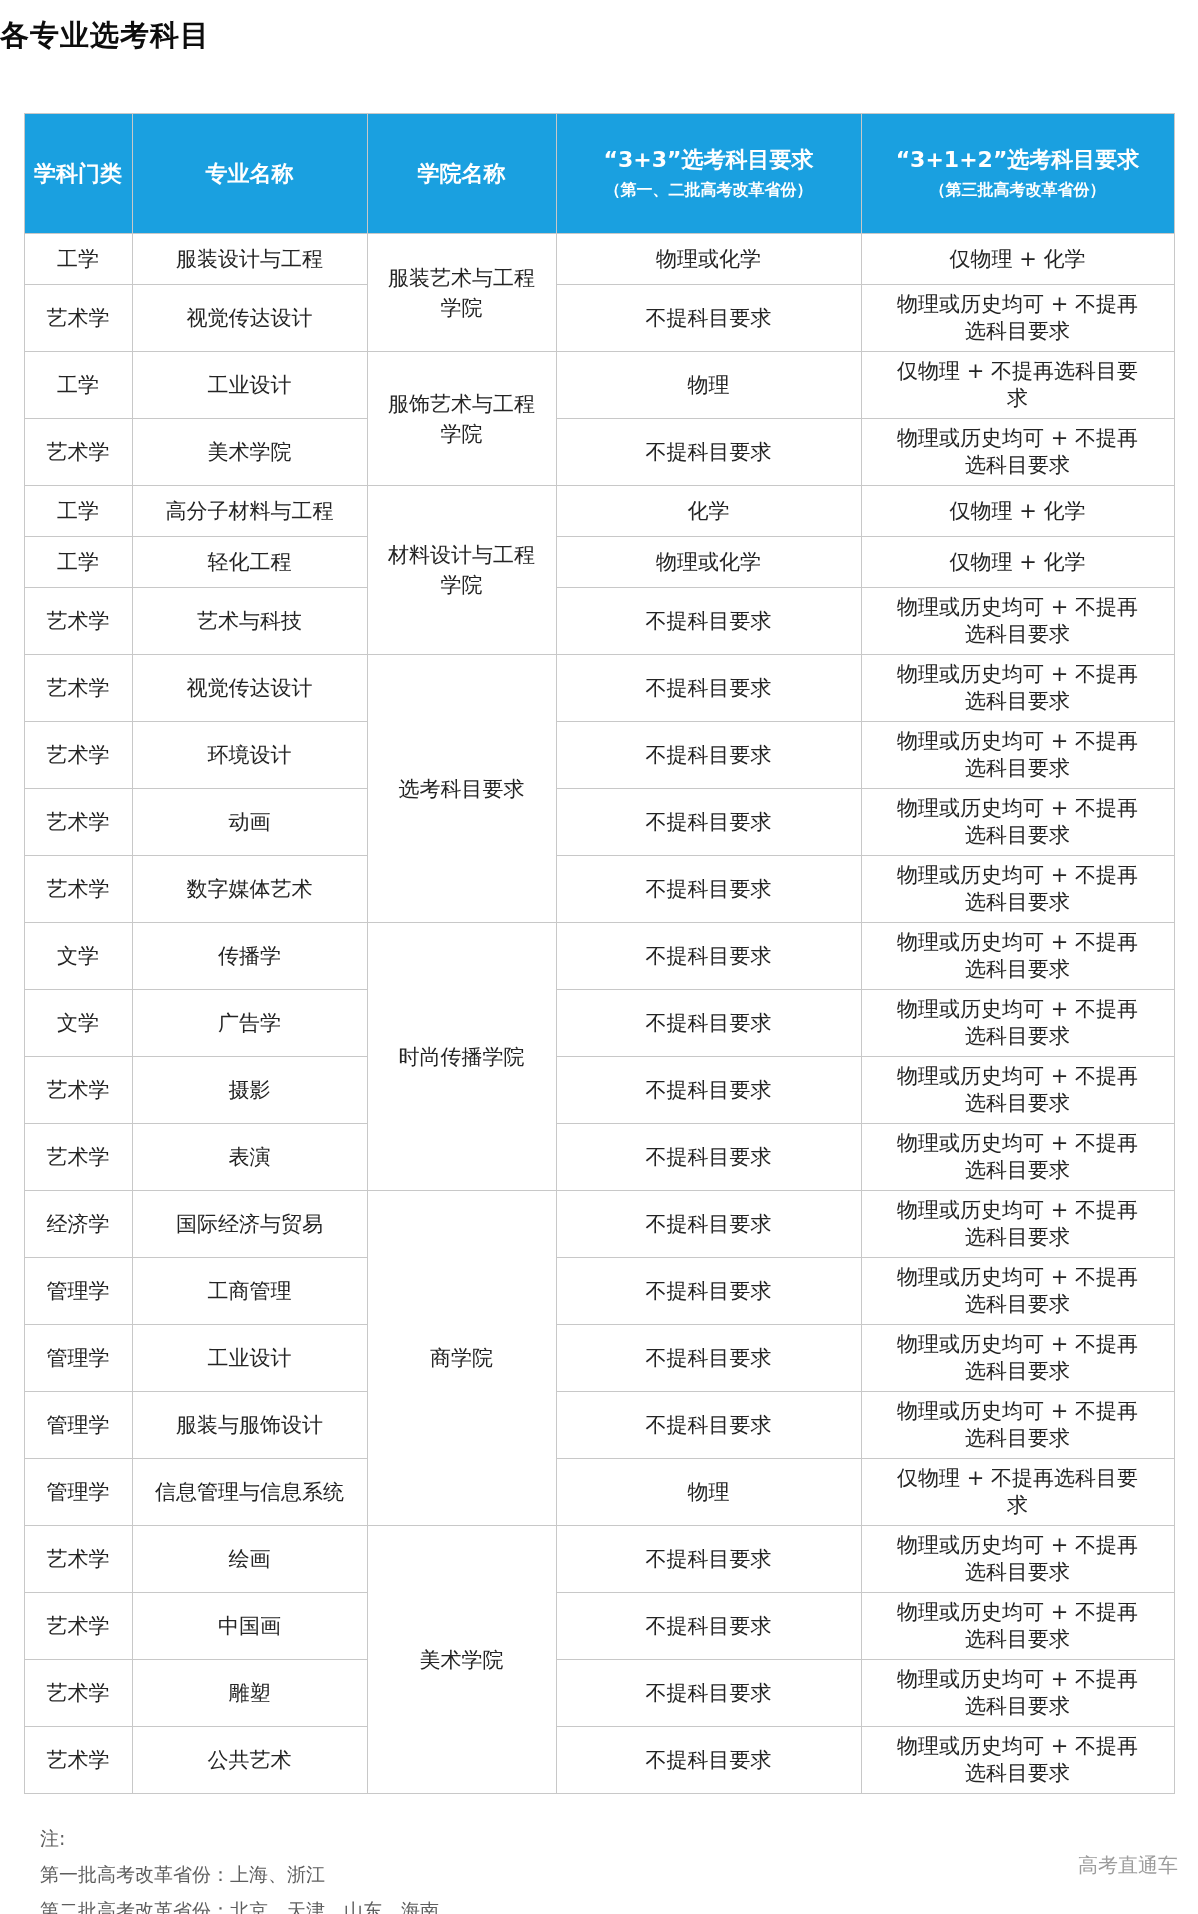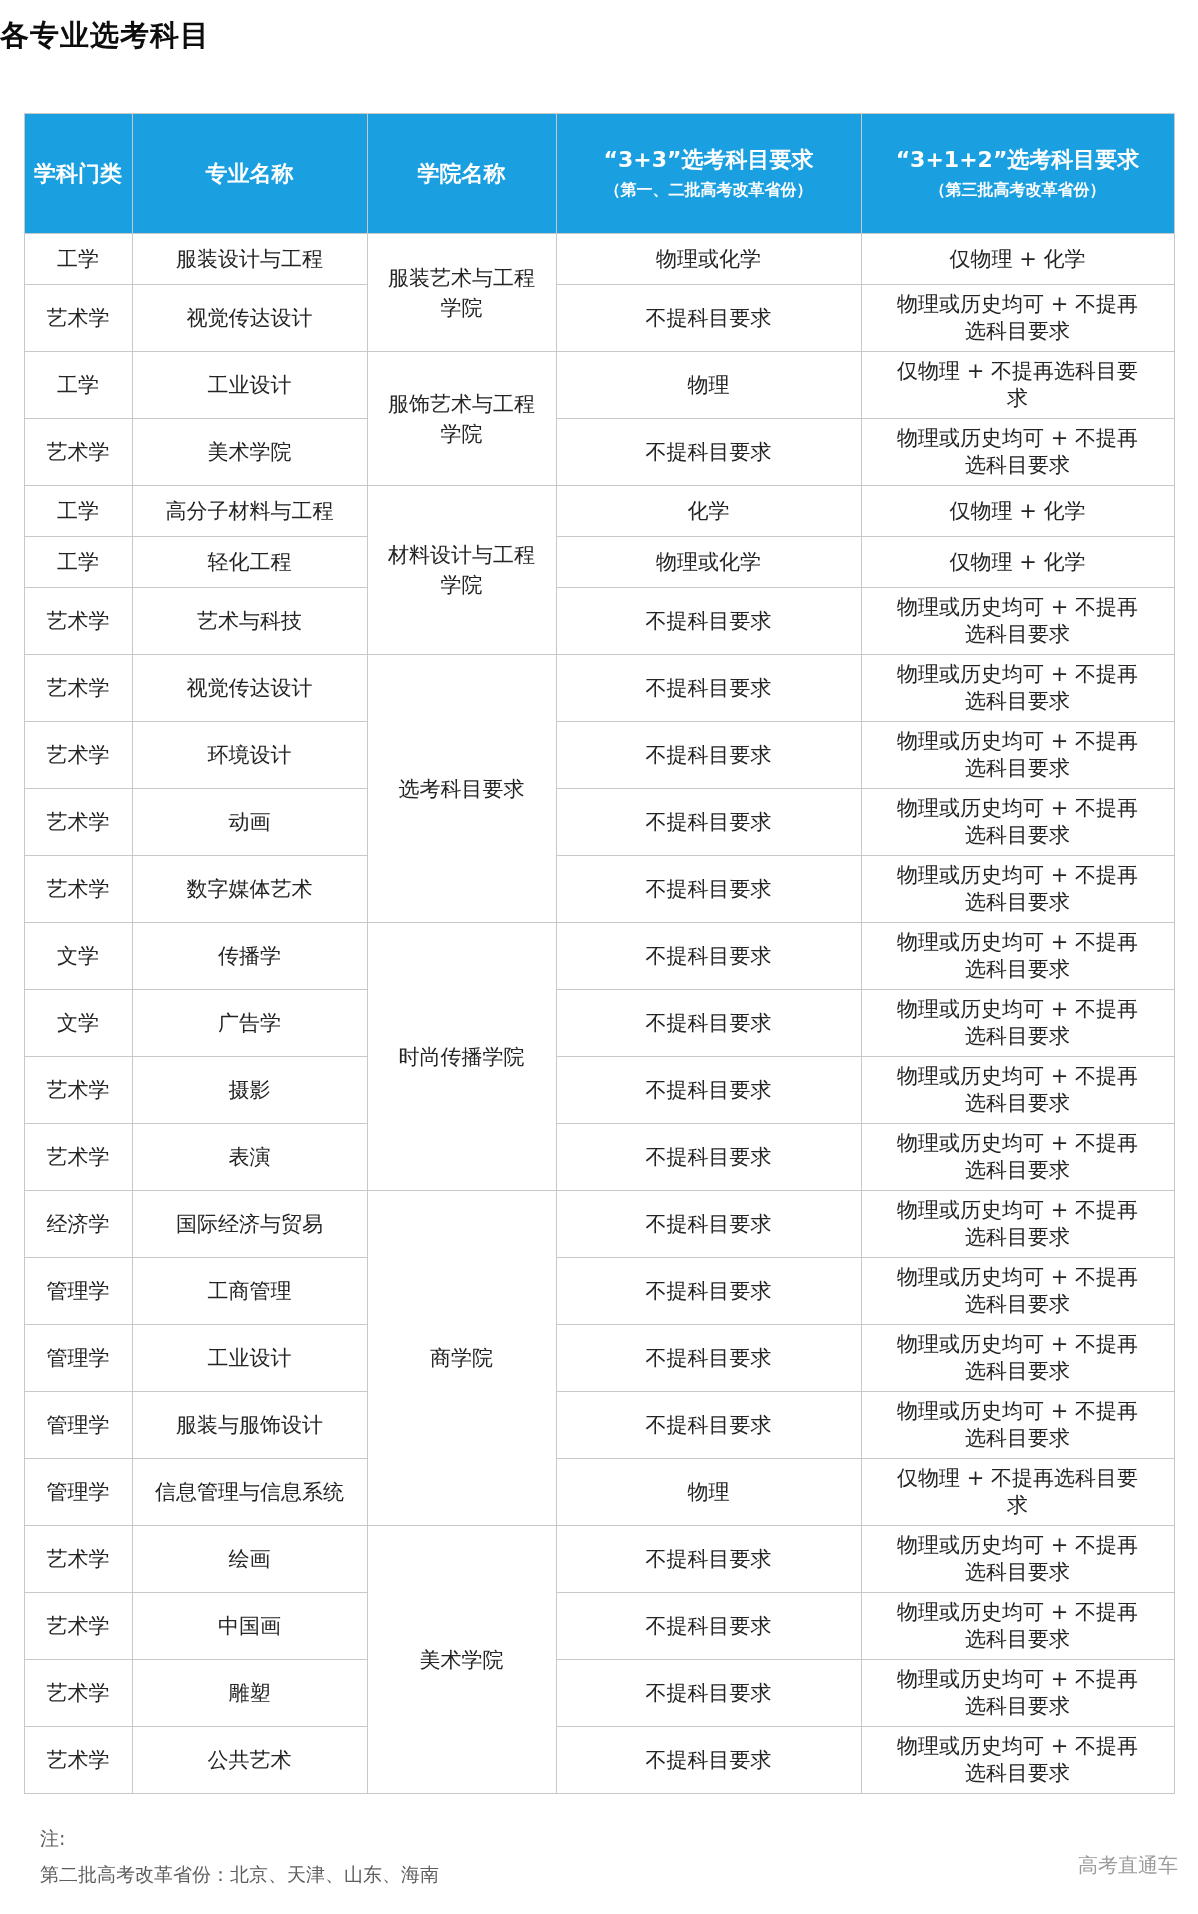--- a/index.html
+++ b/index.html
@@ -321,17 +321,18 @@
         <td>不提科目要求</td>
         <td class="req312">
           <div class="req-narrow">物理或历史均可 + 不提再选科目要求</div>
         </td>
       </tr>
     </tbody>
 </table>
 
 <div class="notes">
   <div>注:</div>
+  <div>第一批高考改革省份：上海、浙江</div>
   <div>第二批高考改革省份：北京、天津、山东、海南</div>
 
 </div>
 
 <div class="watermark">高考直通车</div>
 
 </body></html>

